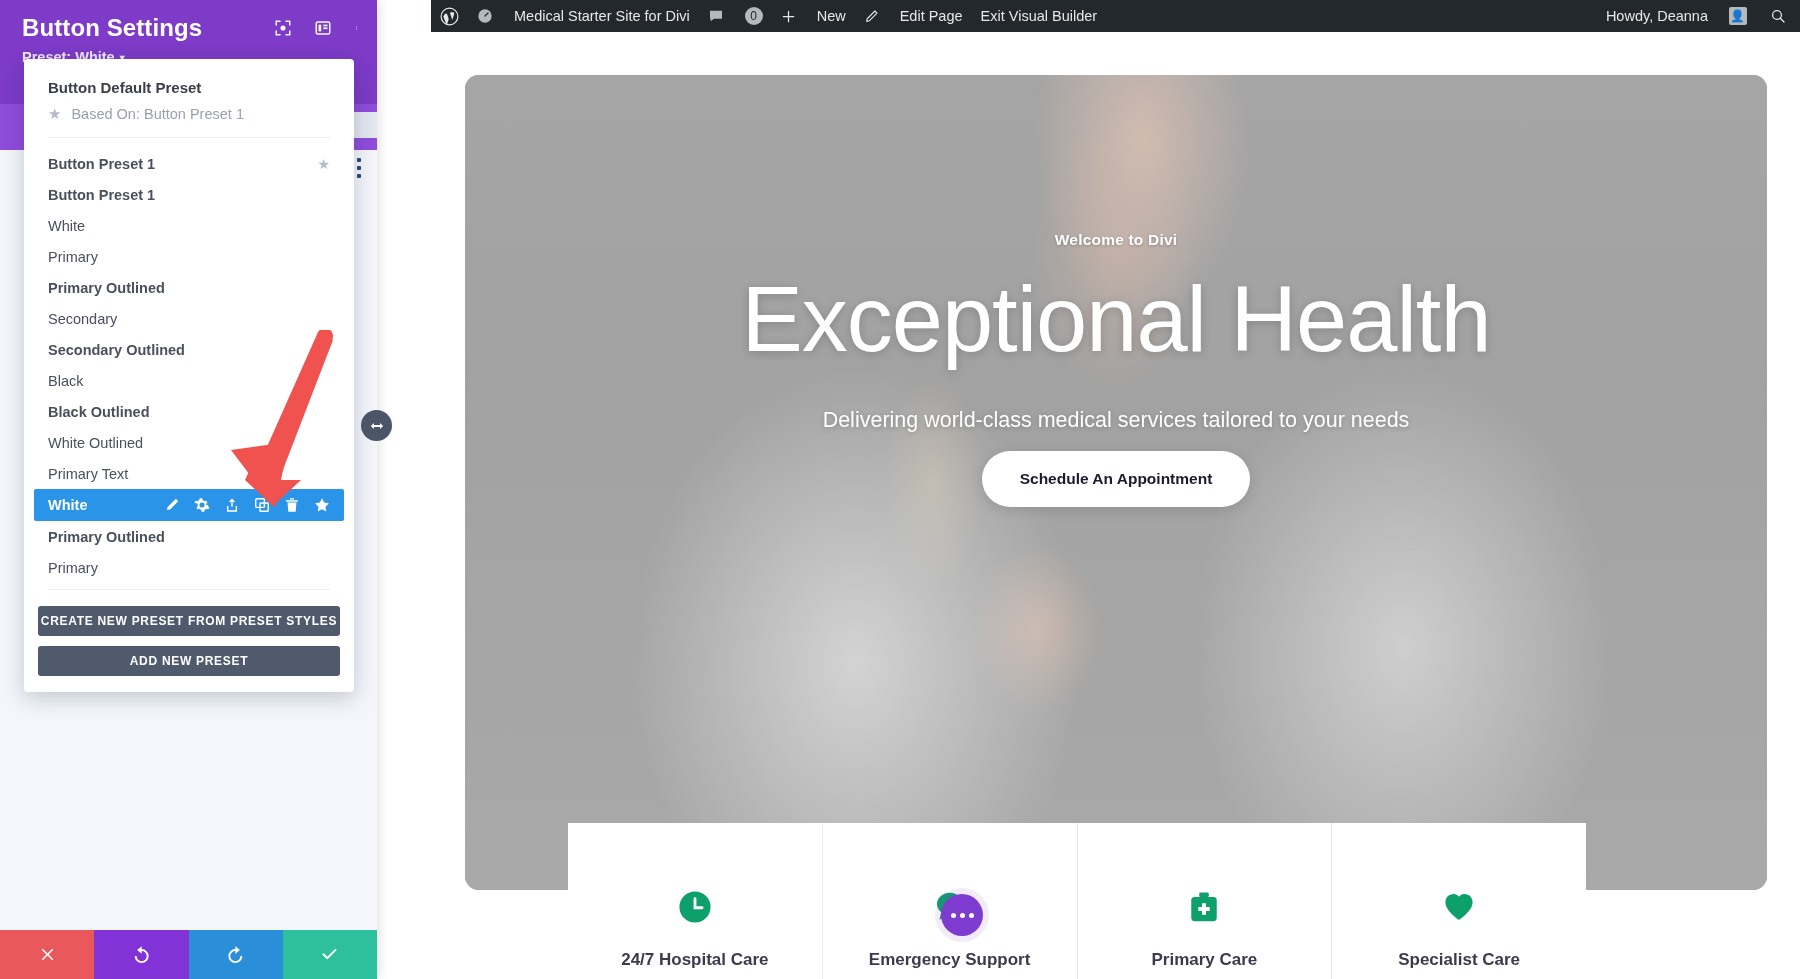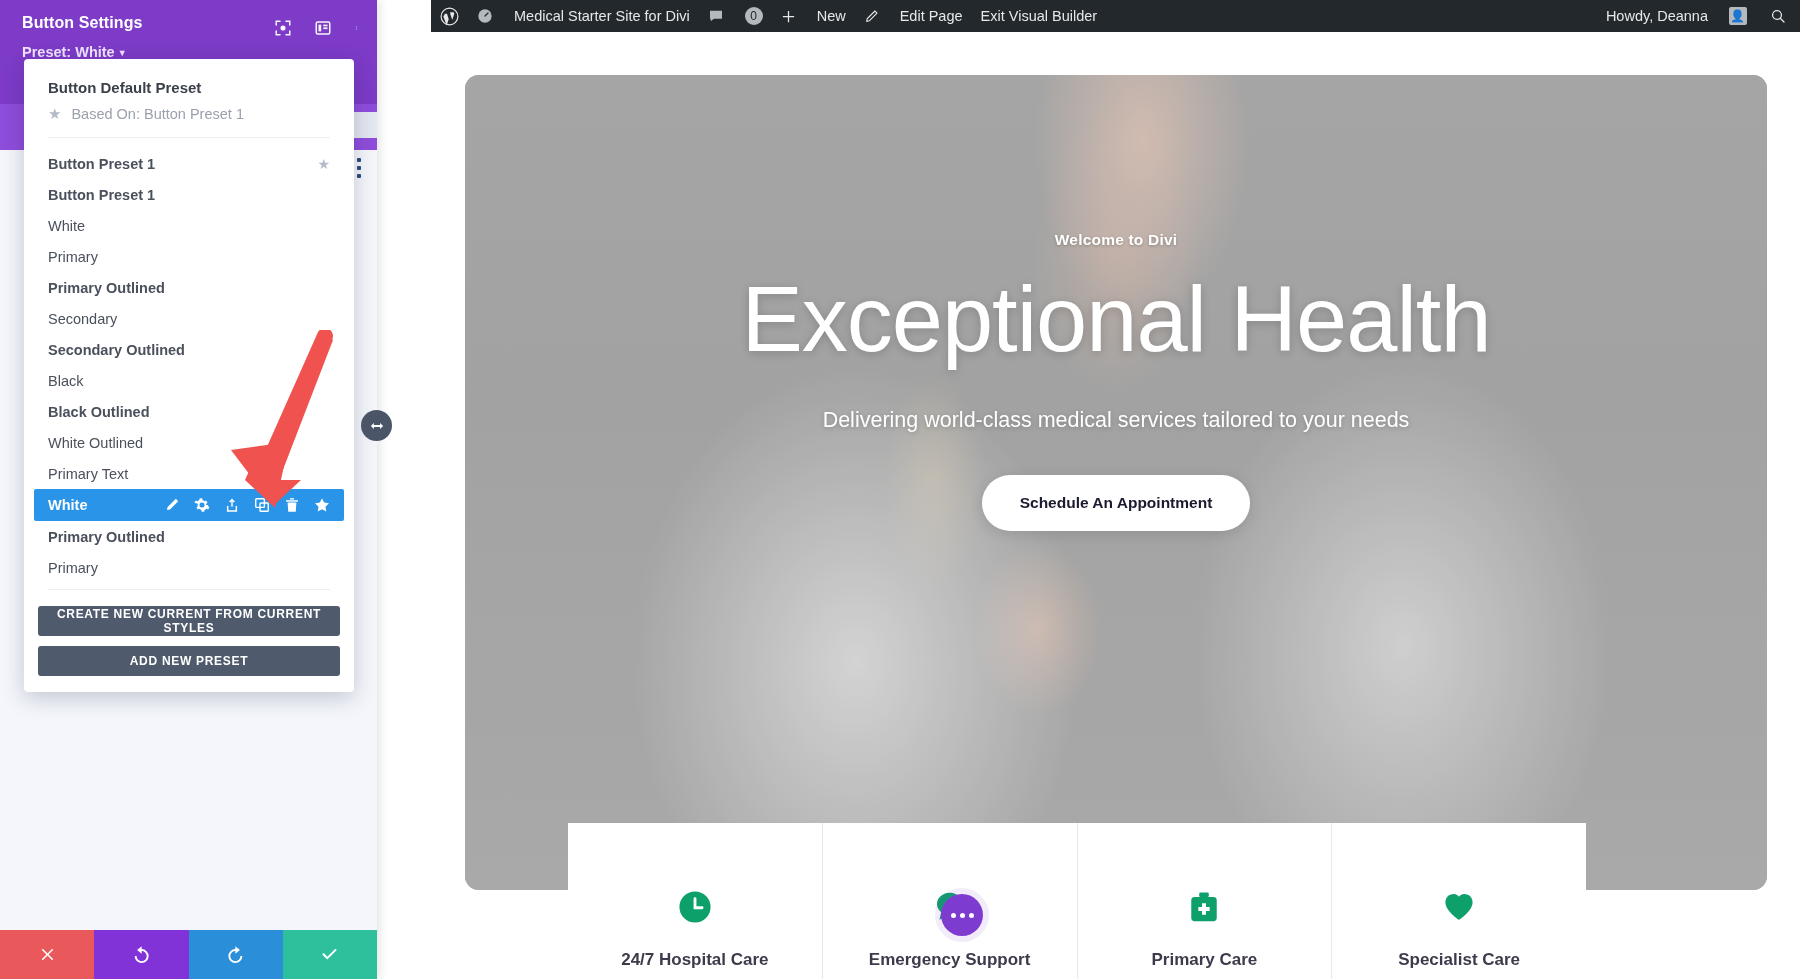--- a/index.html
+++ b/index.html
@@ -71,21 +71,21 @@
   }
   .hero-title {
     margin-top:22px; font-size:92px; line-height:1.05; font-weight:400;
     letter-spacing:-1px; text-shadow:0 2px 10px rgba(0,0,0,.18);
   }
   .hero-sub {
     margin-top:40px; font-size:21.5px; font-weight:500;
     text-shadow:0 1px 5px rgba(0,0,0,.22);
   }
   .hero-btn {
-    margin-top:42px; background:#fff; color:#1b1b2f;
+    margin-top:18px; background:#fff; color:#1b1b2f;
     border:none; border-radius:40px; padding:19px 38px;
     font-size:15.5px; font-weight:700; cursor:pointer;
     font-family:"Liberation Sans", sans-serif;
     box-shadow:0 3px 14px rgba(0,0,0,.12);
   }
 
   
   .feature-row {
     position:absolute; left:137px; top:791px; width:1018px; height:156px;
     background:#fff; display:flex;
@@ -117,21 +117,21 @@
     position:absolute; left:0; top:0; width:377px; height:979px;
     background:#f4f6fb;
     box-shadow:2px 0 10px rgba(0,0,0,.12);
     overflow:hidden;
   }
   .panel-header {
     position:relative; height:104px; background:#7d3bc7;
     padding:14px 18px 0 22px; color:#fff;
   }
   .panel-header .ph-top { display:flex; align-items:flex-start; }
-  .panel-title { font-size:16px; font-weight:700; letter-spacing:.1px; }
+  .panel-title { font-size:24px; font-weight:700; letter-spacing:.1px; }
   .ph-icons { margin-left:auto; display:flex; align-items:center; gap:22px; padding-top:5px; }
   .ph-ico { width:18px; height:18px; cursor:pointer; opacity:.95; }
   .preset-line {
     margin-top:7px; font-size:14.5px; font-weight:700; color:#f0e4ff; cursor:pointer;
   }
   .caret { font-size:9px; margin-left:3px; position:relative; top:-1px; }
   .panel-tabbar {
     position:absolute; left:0; top:104px; width:377px; height:46px;
     background:#8f4ddb;
   }
@@ -446,21 +446,21 @@
         <div class="pd-item bold">
           <span class="pd-name">Primary Outlined</span>
         </div>
         <div class="pd-item">
           <span class="pd-name">Primary</span>
         </div>
       </div>
 
       <div class="pd-sep"></div>
       <div class="pd-foot">
-        <button class="pd-btn">CREATE NEW CURRENT FROM CURRENT STYLES</button>
+        <button class="pd-btn">CREATE NEW PRESET FROM PRESET STYLES</button>
         <button class="pd-btn">ADD NEW PRESET</button>
       </div>
     </div>
 
     <div class="panel-actions">
       <button class="pa-btn pa-cancel">
         <svg viewBox="0 0 24 24">
           <path d="M19.3 6.1L17.9 4.7 12 10.6 6.1 4.7 4.7 6.1l5.9 5.9-5.9 5.9 1.4 1.4 5.9-5.9 5.9 5.9 1.4-1.4-5.9-5.9z"></path>
         </svg>
       </button>

